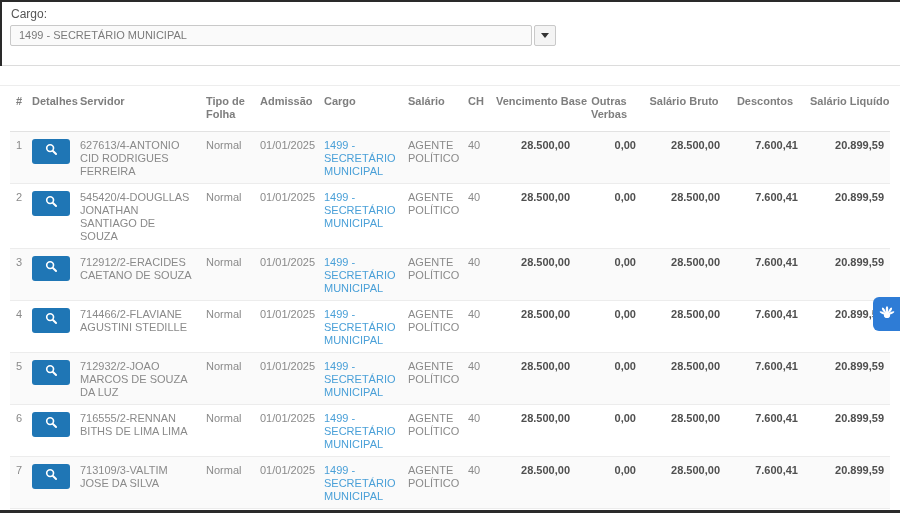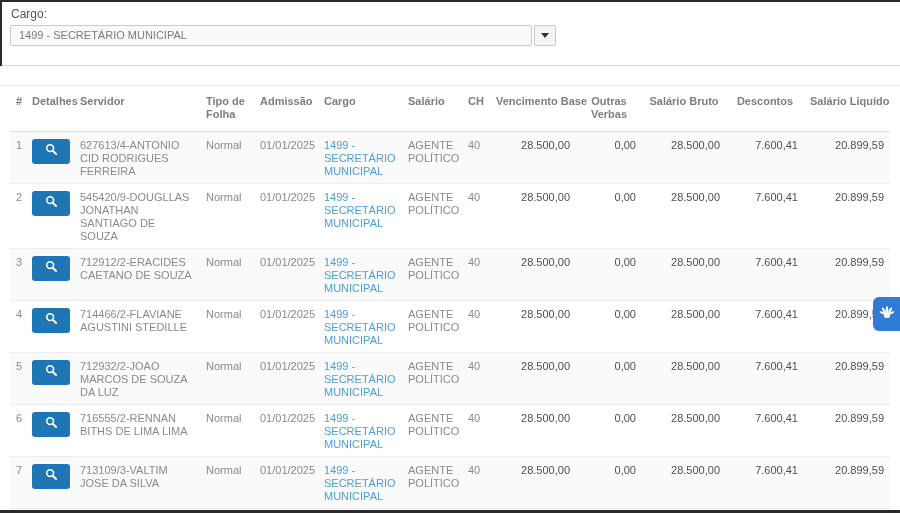--- a/index.html
+++ b/index.html
@@ -39,21 +39,21 @@
   th.wrap { white-space:normal; }
   th.right { text-align:center; }
   tbody tr.data-row { height:51px; }
   tbody tr.odd td { background:#fafafa; }
   td {
     font-size:11px; color:#8a8a8a; padding:7px 6px 5px 6px; vertical-align:top;
     line-height:13px; border-bottom:1px solid #ececec; background:#fff;
   }
   td.nowrap { white-space:nowrap;text-align:center; }
   td.money, tfoot td.total { text-align:right; }
-  td.money { font-weight:normal; color:#4f4f4f; }
+  td.money { font-weight:bold; color:#4f4f4f; }
   .detail-btn {
     width:38px; height:25px; background:#1f76b5; border:none; border-radius:3px;
     display:flex; align-items:center; justify-content:center; cursor:pointer; padding:0;
   }
   .cargo-link { color:#4aa0d8; text-decoration:none; cursor:pointer; display:inline-block; }
   tfoot td { border-bottom:none; background:#fff; color:#9b9b9b; padding-top:6px; line-height:13px; }
 
   
   .vlibras {
     position:absolute; top:297px; right:0; width:27px; height:34px;
@@ -143,21 +143,21 @@
     <td>
       <button class="detail-btn">
         <span>
           <svg width="13" height="13" viewBox="0 0 16 16">
             <circle cx="6.3" cy="6.3" r="4.2" fill="none" stroke="#ffffff" stroke-width="2"></circle>
             <line x1="9.8" y1="9.8" x2="13.6" y2="13.6" stroke="#ffffff" stroke-width="2.4" stroke-linecap="round"></line>
           </svg>
         </span>
       </button>
     </td>
-    <td>545420/9-DOUGLLAS JONATHAN SANTIAGO DE SOUZA</td>
+    <td>545420/4-DOUGLLAS JONATHAN SANTIAGO DE SOUZA</td>
     <td>Normal</td>
     <td class="nowrap">01/01/2025</td>
     <td>
       <a class="cargo-link">1499 - SECRETÁRIO MUNICIPAL</a>
     </td>
     <td>AGENTE POLÍTICO</td>
     <td>40</td>
     <td class="money">28.500,00</td>
     <td class="money">0,00</td>
     <td class="money">28.500,00</td>

